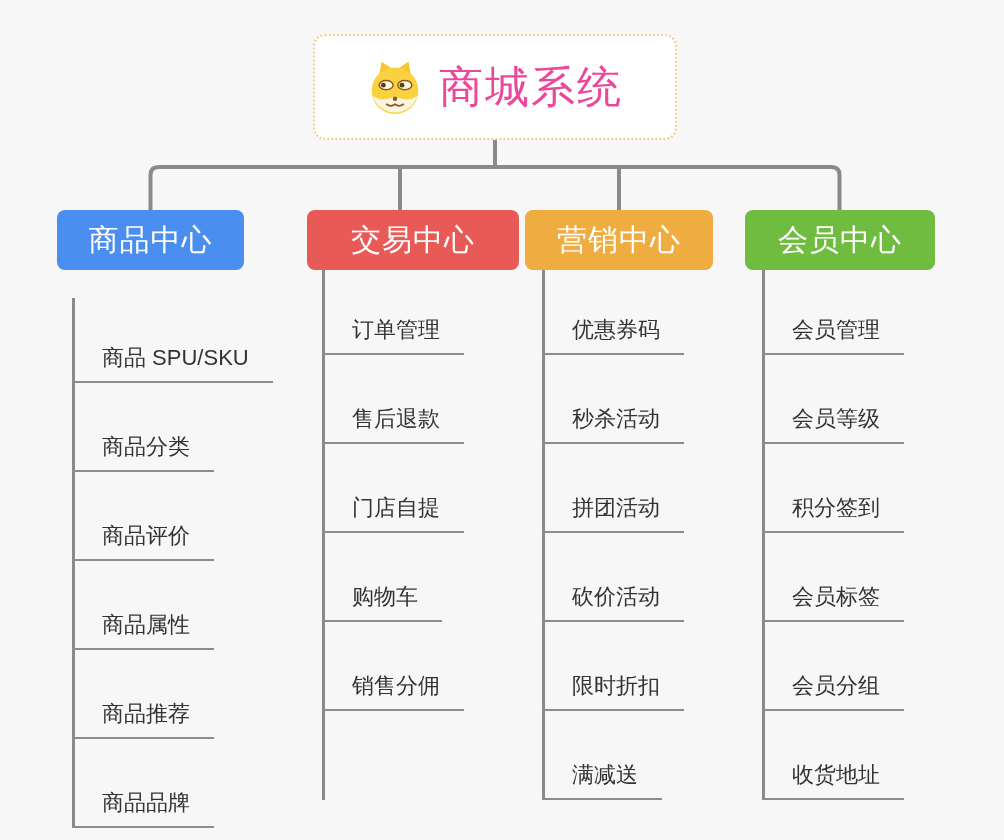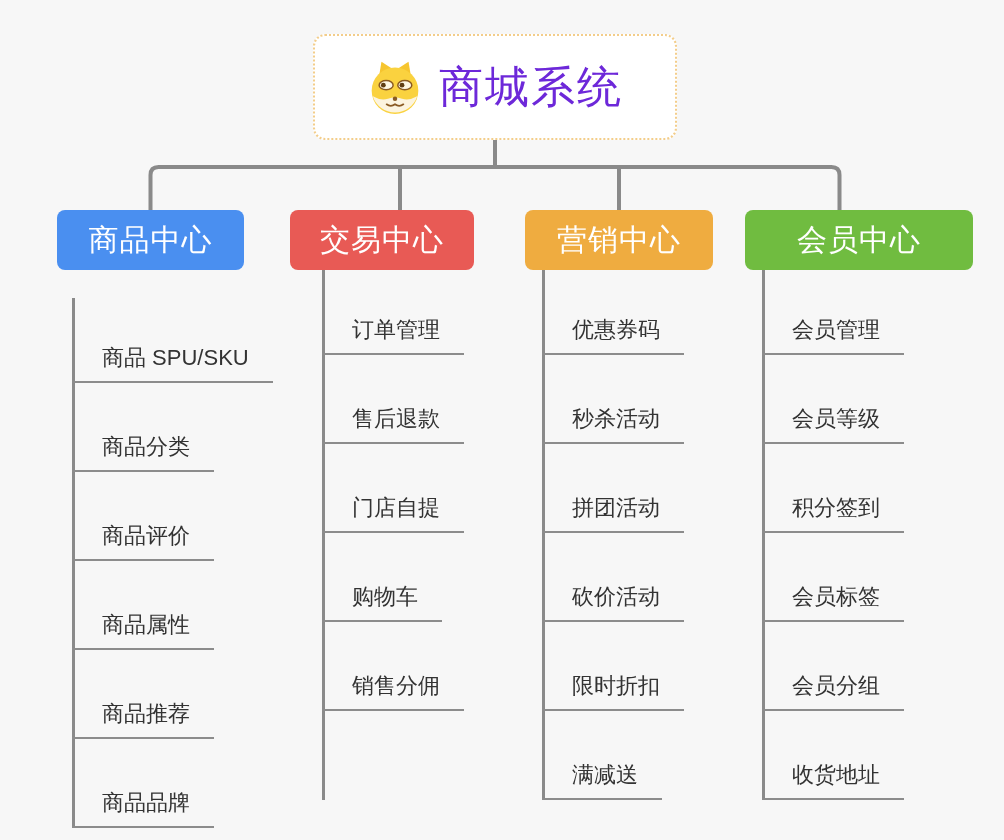--- a/index.html
+++ b/index.html
@@ -51,23 +51,23 @@
     height: 60px;
     border-radius: 8px;
     color: #ffffff;
     font-size: 30px;
     line-height: 60px;
     text-align: center;
     letter-spacing: 1px;
     white-space: nowrap;
   }
   .bh-0 { left: 57px;  width: 187px; }
-  .bh-1 { left: 290px; width: 184px; }
+  .bh-1 { left: 307px; width: 212px; }
   .bh-2 { left: 525px; width: 188px; }
-  .bh-3 { left: 745px; width: 228px; }
+  .bh-3 { left: 745px; width: 190px; }
 
   
   .branch-col {
     position: absolute;
     top: 270px;
     height: 530px;
     width: 250px;
   }
   .bc-0 { left: 72px; margin-top: 28px; }
   .bc-1 { left: 322px; }
@@ -118,21 +118,21 @@
       <path d="M47 19 L44.5 4 L32 12 Z" fill="#f6c52f"></path>
       <circle cx="30" cy="35" r="25" fill="#fad23f"></circle>
       <path d="M6.2 41 Q15 46 22.5 43.5 Q30 41 37.5 43.5 Q45 46 53.8 41 A25 25 0 0 1 6.2 41 Z" fill="#fcf4df"></path>
       <ellipse cx="20.5" cy="29" rx="7.5" ry="5" fill="#fdf6e2" stroke="#8a5a22" stroke-width="1.6"></ellipse>
       <ellipse cx="40.5" cy="29" rx="7.5" ry="5" fill="#fdf6e2" stroke="#8a5a22" stroke-width="1.6"></ellipse>
       <circle cx="17.5" cy="29" r="2.6" fill="#5f3d13"></circle>
       <circle cx="37.5" cy="29" r="2.6" fill="#5f3d13"></circle>
       <circle cx="30" cy="43.5" r="2.4" fill="#8a5a22"></circle>
       <path d="M21 49.5 Q25.5 53 30 49.5 Q34.5 53 39 49.5" stroke="#8a5a22" stroke-width="1.8" fill="none" stroke-linecap="round"></path>
     </svg>
-    <span class="root-title" style="color: #6d28d9;">商城系统</span>
+    <span class="root-title" style="color: #ec4899;">商城系统</span>
   </div>
 
   <div class="branch-header bh-0" style="background-color: rgb(74, 143, 240);">商品中心</div>
   <div class="branch-col bc-0">
     <span class="leaf">商品 SPU/SKU</span>
     <span class="leaf">商品分类</span>
     <span class="leaf">商品评价</span>
     <span class="leaf">商品属性</span>
     <span class="leaf">商品推荐</span>
     <span class="leaf">商品品牌</span>

